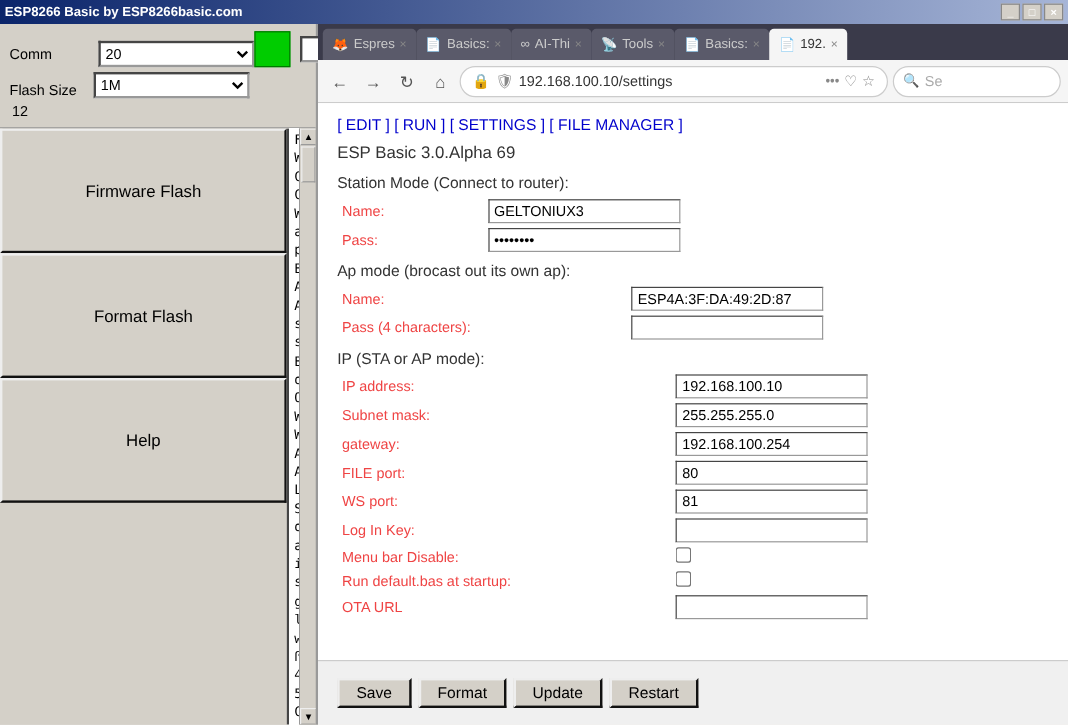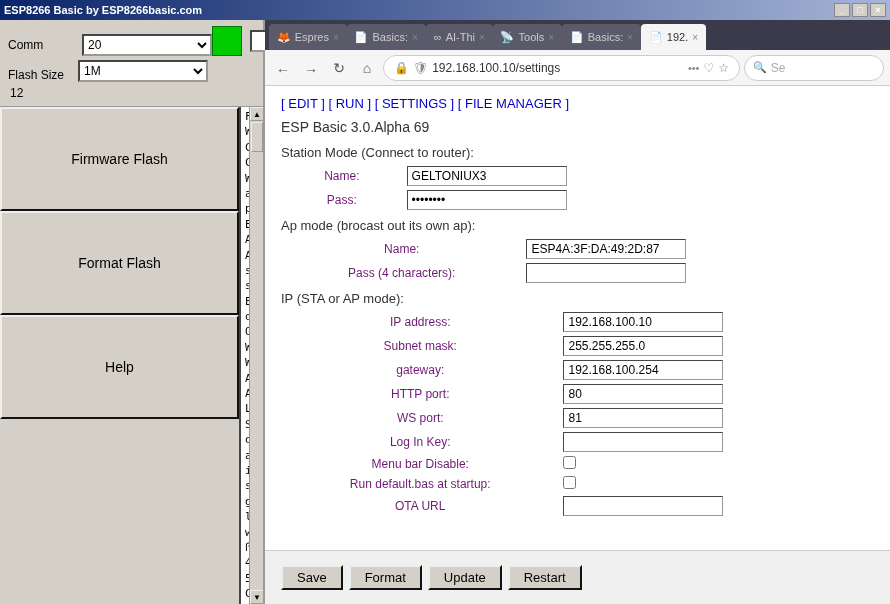--- a/index.html
+++ b/index.html
@@ -259,22 +259,22 @@
     }
     .settings-input {
       width: 160px;
       height: 20px;
       border: 1px inset #999;
       background: white;
       font-size: 12px;
       padding: 1px 4px;
     }
     .right-align {
-      text-align: center;
-      color: #701a75;
+      text-align: left;
+      color: #ef4444;
     }
     
     .web-footer {
       border-top: 1px solid #ccc;
       padding: 14px 16px;
       display: flex;
       gap: 6px;
       background: #f0f0f0;
     }
     .web-btn {
@@ -513,21 +513,21 @@
           </tr>
           <tr>
             <td class="right-align">Subnet mask:</td>
             <td><input type="text" class="settings-input" value="255.255.255.0" style=""></td>
           </tr>
           <tr>
             <td class="right-align">gateway:</td>
             <td><input type="text" class="settings-input" value="192.168.100.254" style=""></td>
           </tr>
           <tr>
-            <td class="right-align">HTTP port:</td>
+            <td class="right-align">FILE port:</td>
             <td><input type="text" class="settings-input" value="80" style=""></td>
           </tr>
           <tr>
             <td class="right-align">WS port:</td>
             <td><input type="text" class="settings-input" value="81" style=""></td>
           </tr>
           <tr>
             <td class="right-align">Log In Key:</td>
             <td><input type="text" class="settings-input" style=""></td>
           </tr>

